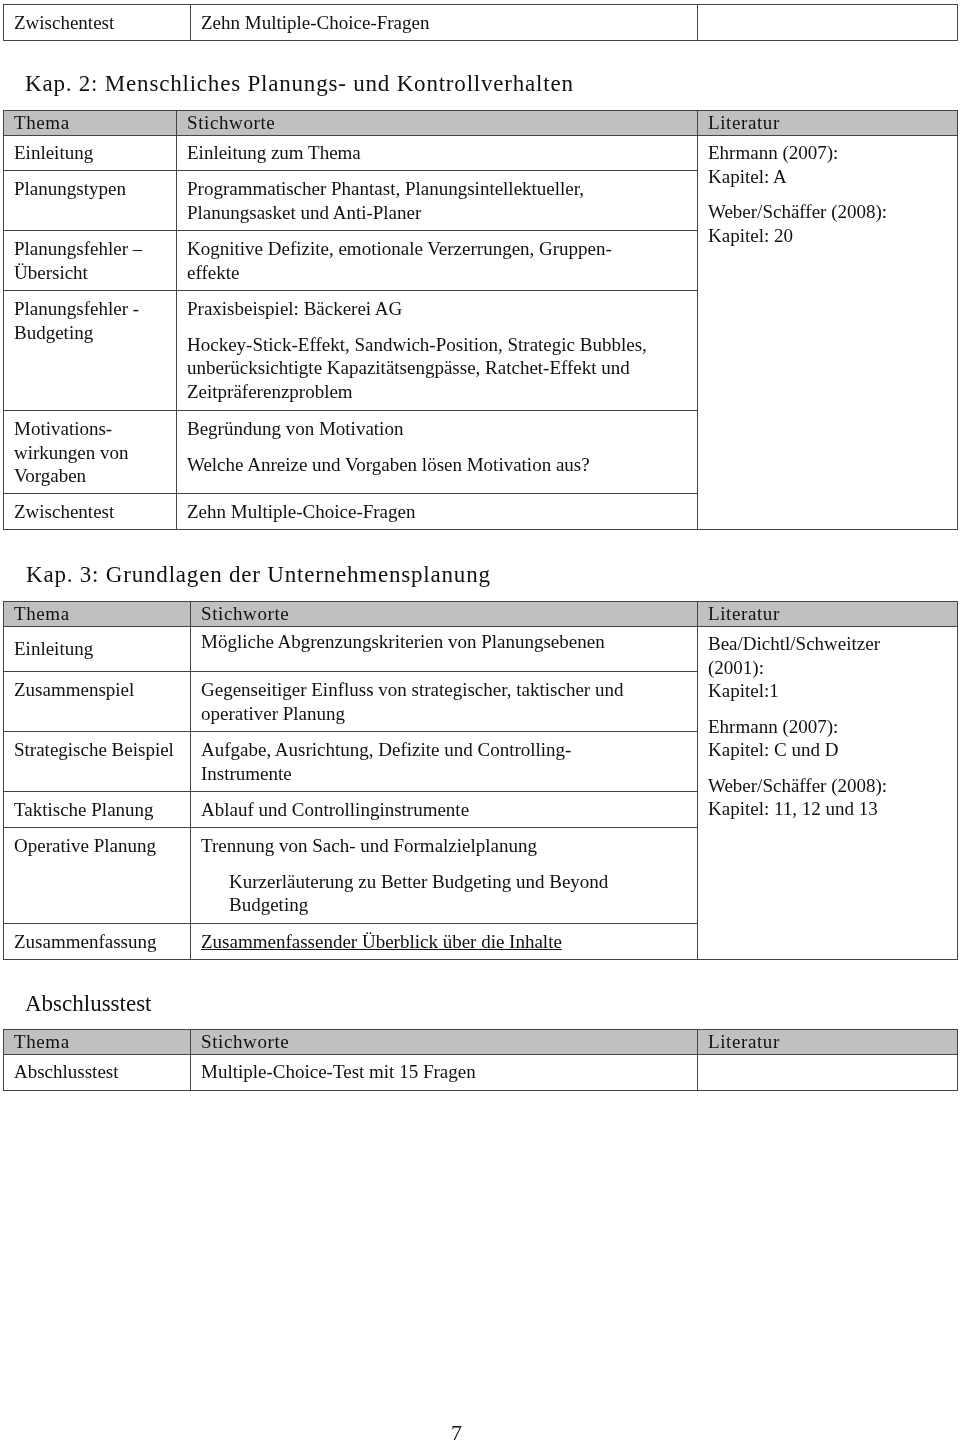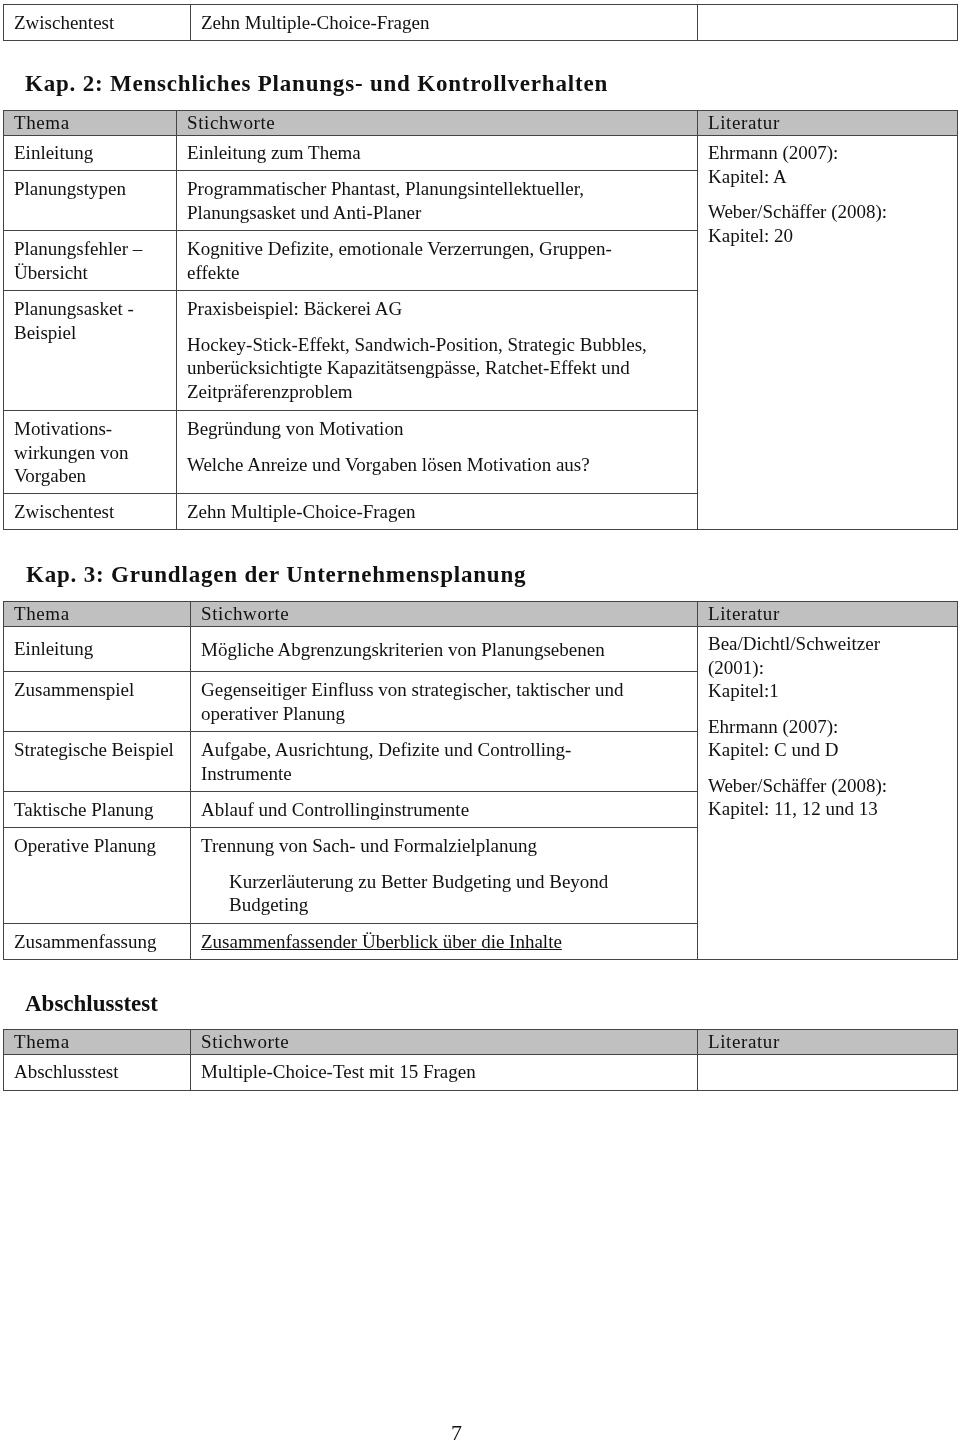--- a/index.html
+++ b/index.html
@@ -27,21 +27,20 @@
       letter-spacing: 0.6px;
       height: 24px;
       line-height: 24px;
       padding-top: 0;
     }
     .h {
       position: absolute;
       font-size: 23px;
       letter-spacing: 0.8px;
       line-height: 28px;
-      font-weight: bold;
     }
     p { margin: 0; }
     .gap { margin-top: 12px; }
     .pnum { position: absolute; left: 451px; top: 1421px; font-size: 22px; }
   </style>
 </head>
 <body>
 
 <table style="left:3px; top:4px; width:955px;">
   <colgroup>
@@ -90,21 +89,21 @@
           <p>Programmatischer Phantast, Planungsintellektueller, Planungsasket und Anti-Planer</p>
         </td>
   </tr>
   <tr style="height:60px;">
     <td style="padding-top:6px;">Planungsfehler – Übersicht</td>
     <td style="padding-top:6px;">
           <p style="width:470px;">Kognitive Defizite, emotionale Verzerrungen, Gruppen-effekte</p>
         </td>
   </tr>
   <tr style="height:120px;">
-    <td style="padding-top:6px;">Planungsasket - Beispiel</td>
+    <td style="padding-top:6px;">Planungsfehler - Budgeting</td>
     <td style="padding-top:6px;">
       <p>Praxisbeispiel: Bäckerei AG</p>
       <p class="gap">Hockey-Stick-Effekt, Sandwich-Position, Strategic Bubbles, unberücksichtigte Kapazitätsengpässe, Ratchet-Effekt und Zeitpräferenzproblem</p>
     </td>
   </tr>
   <tr style="height:83px;">
     <td style="padding-top:6px;">Motivations-wirkungen von Vorgaben</td>
     <td style="padding-top:6px;">
       <p>Begründung von Motivation</p>
       <p class="gap">Welche Anreize und Vorgaben lösen Motivation aus?</p>
@@ -128,21 +127,21 @@
       <col>
     </colgroup>
   <tbody>
       <tr>
     <th>Thema</th>
     <th>Stichworte</th>
     <th>Literatur</th>
   </tr>
   <tr style="height:45px;">
     <td style="padding-top:10px;">Einleitung</td>
-    <td style="padding-top:11px;">
+    <td style="padding-top:3px;">
           <p>Mögliche Abgrenzungskriterien von Planungsebenen</p>
         </td>
     <td rowspan="6" style="padding-top:5px;">
       <p style="width:200px;">Bea/Dichtl/Schweitzer (2001):</p>
       <p>Kapitel:1</p>
       <p class="gap">Ehrmann (2007):</p>
       <p>Kapitel: C und D</p>
       <p class="gap">Weber/Schäffer (2008):</p>
       <p>Kapitel: 11, 12 und 13</p>
     </td>

